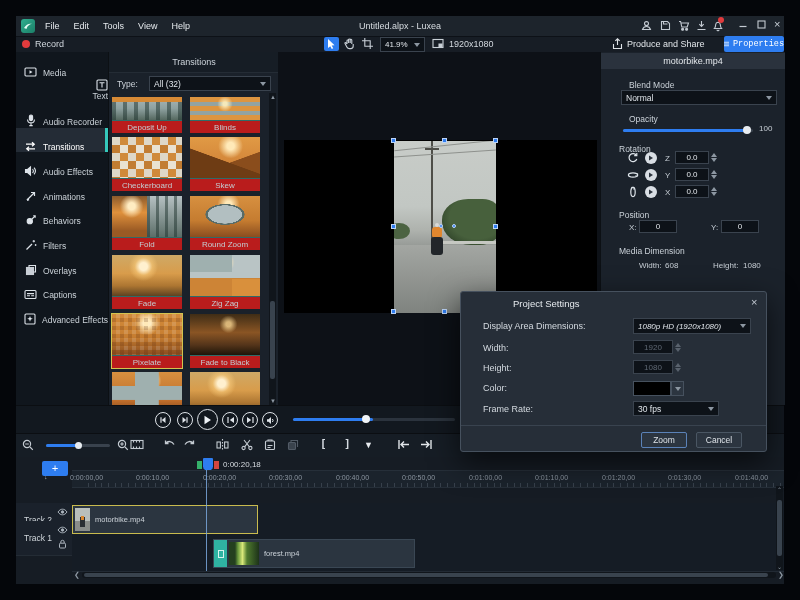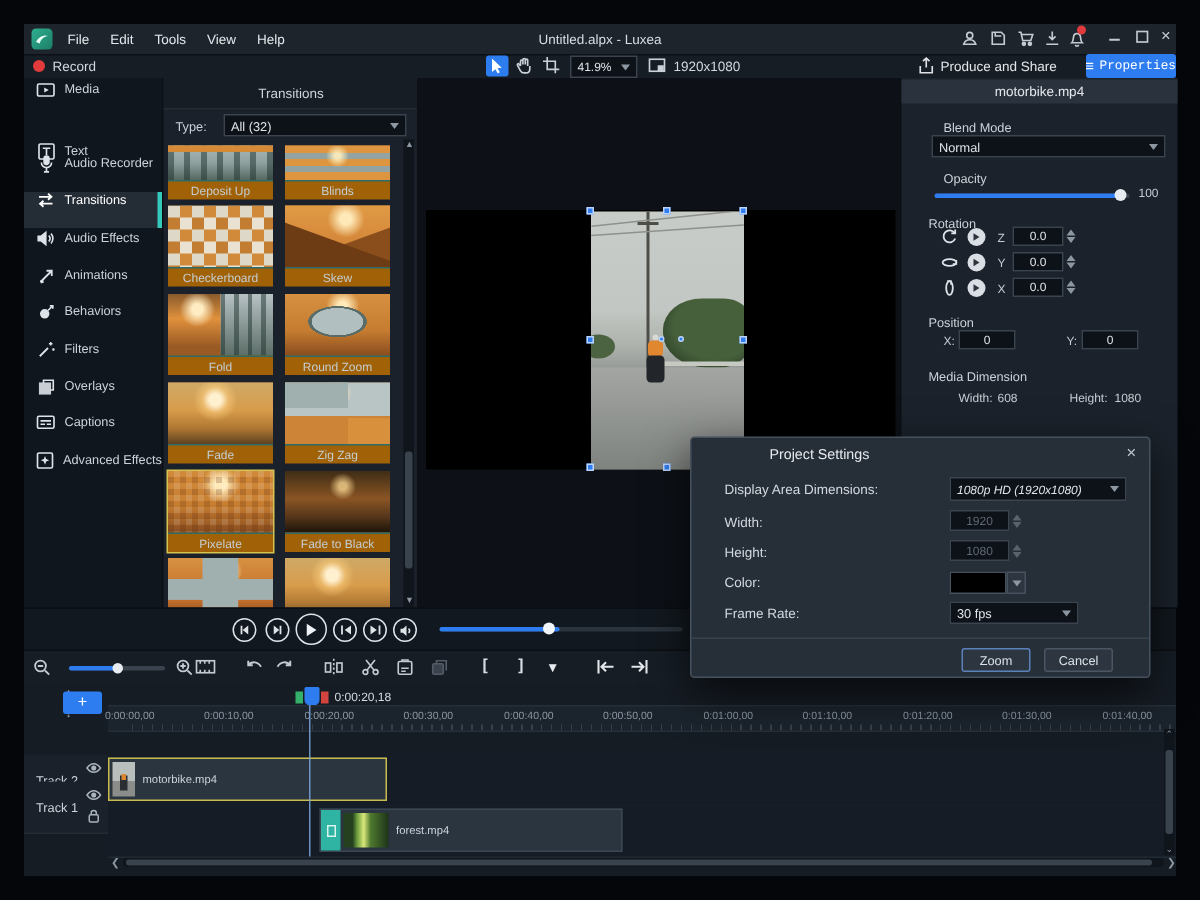--- a/index.html
+++ b/index.html
@@ -12,34 +12,34 @@
   .menu-item{font-size:9px;color:#e4e8ec;padding:0 7px;}
   .win-title{position:absolute;left:50%;transform:translateX(-50%);font-size:9px;color:#d8dde2;}
   
   .row2{left:16px;top:36px;width:768px;height:16px;background:#171d25;border-top:1px solid #0d1117;}
   .txt9{font-size:9px;color:#d2d8de;}
   .txt85{font-size:8.5px;color:#cbd2d9;}
   .txt8{font-size:8px;color:#c6cdd4;}
   .bluebtn{background:#2e7df0;border-radius:2px;color:#fff;font-family:Liberation Mono, monospace;}
   
   .sidebar{left:16px;top:52px;width:92px;height:353px;background:#10161d;overflow:hidden;}
-  .side-item{position:absolute;left:0;width:92px;height:24px;display:flex;align-items:flex-start;cursor:default;}
+  .side-item{position:absolute;left:0;width:92px;height:24px;display:flex;align-items:flex-end;cursor:default;}
   .side-item .lab{font-size:8.5px;color:#ccd3d9;margin-left:6px;white-space:nowrap;}
   .side-item .ic{margin-left:8px;width:13px;display:flex;justify-content:center;}
   .side-active{background:#242c36;}
   .side-accent{position:absolute;right:0;top:0;width:3px;height:24px;background:#35c8bb;}
   .tpanel{left:108px;top:52px;width:170px;height:353px;background:#1a212a;border-left:1px solid #0c1014;overflow:hidden;}
   .tpanel-head{position:absolute;left:0;top:0;width:170px;height:20px;background:#161d25;border-bottom:1px solid #242c35;
                display:flex;align-items:center;justify-content:center;font-size:9px;color:#ccd3da;}
   .sel{background:#0d1218;border:1px solid #3a434e;color:#dfe4e9;font-size:8.5px;display:flex;
        align-items:center;justify-content:space-between;padding:0 4px;box-sizing:border-box;}
   .caret{width:0;height:0;border-left:3px solid transparent;border-right:3px solid transparent;border-top:4px solid #8d97a2;}
   .tcell{position:absolute;width:70px;}
   .thumb{width:70px;height:41px;background-color:#c07a34;}
-  .tname{width:70px;height:12px;background:#a16207;border-top:1px solid #2f6b68;display:flex;align-items:center;
+  .tname{width:70px;height:12px;background:#b91c1c;border-top:1px solid #2f6b68;display:flex;align-items:center;
          justify-content:center;font-size:8px;color:#c4cdd2;}
   .tsel{box-shadow:0 0 0 1px #d3c44f;}
   .t-deposit{background-image:linear-gradient(180deg,#d78a36 0 20%,rgba(0,0,0,0) 20%),
              repeating-linear-gradient(90deg,rgba(30,50,45,.5) 0 4px,rgba(30,50,45,0) 4px 11px),
              linear-gradient(180deg,#aab6b8 0%,#8ea1a0 50%,#55685f 100%);}
   .t-blinds{background-image:radial-gradient(circle at 50% 30%,rgba(255,240,190,.9) 0 5%,rgba(255,200,110,0) 20%),
             repeating-linear-gradient(180deg,#dd9540 0 5px,#93a3a1 5px 9px);}
   .t-checker{background:conic-gradient(#d08a3a 25%,#e9e2d2 0 50%,#c27d32 0 75%,#ded8c8 0) 0 0/16px 16px;}
   .t-skew{background-image:radial-gradient(circle at 58% 22%,#ffe9b8 0 7%,rgba(255,190,90,0) 24%),
           linear-gradient(200deg,rgba(0,0,0,0) 55%,#6e3c14 56%),linear-gradient(160deg,rgba(0,0,0,0) 60%,#8a4d1c 61%),
@@ -222,21 +222,21 @@
   <div class="abs sidebar">
     <div class="side-item" style="top:2px;">
       <span class="ic">
           <svg width="13" height="12" viewBox="0 0 13 12" fill="none" stroke="#dde3e9" stroke-width="1.1">
             <rect x="1" y="2" width="11" height="8" rx="1"></rect>
             <path d="M5.5 4.3v3.4L8.5 6z" fill="#dde3e9" stroke="none"></path>
           </svg>
         </span>
       <span class="lab">Media</span>
       </div>
-    <div class="side-item" style="top:43px;">
+    <div class="side-item" style="top:27px;flex-direction:column;">
       <span class="ic">
           <svg width="12" height="12" viewBox="0 0 12 12" fill="none" stroke="#dde3e9" stroke-width="1.1">
             <rect x="1" y="1" width="10" height="10" rx="1"></rect>
             <path d="M3.5 3.8h5M6 3.8v4.7"></path>
           </svg>
         </span>
       <span class="lab">Text</span>
       </div>
     <div class="side-item" style="top:51.4px;">
       <span class="ic">

